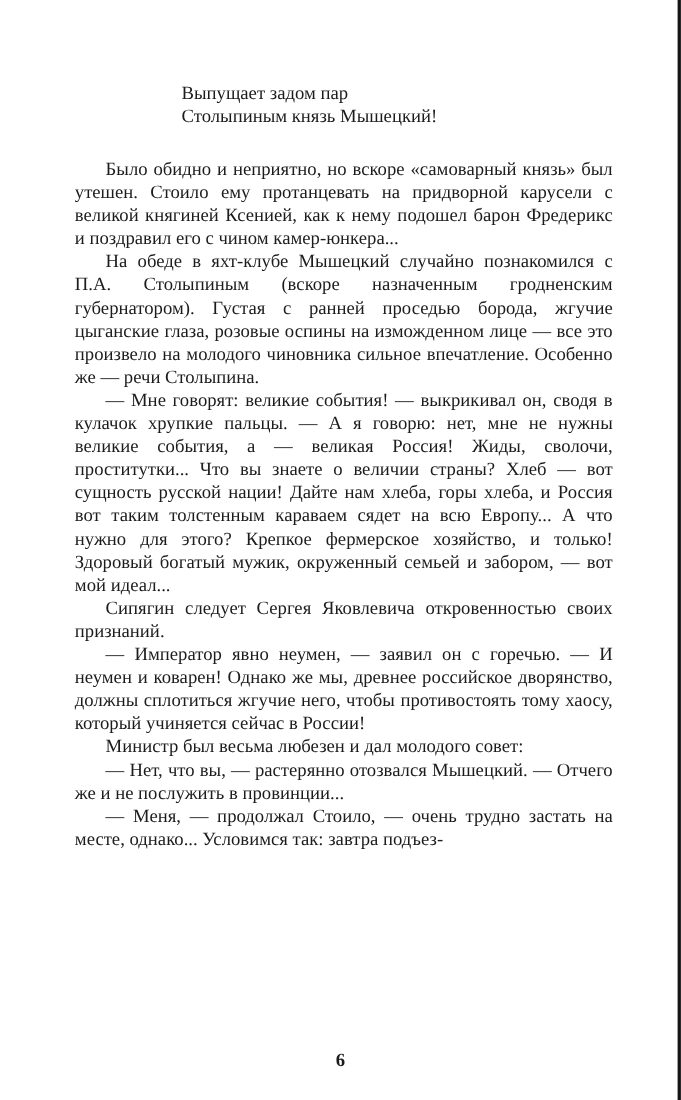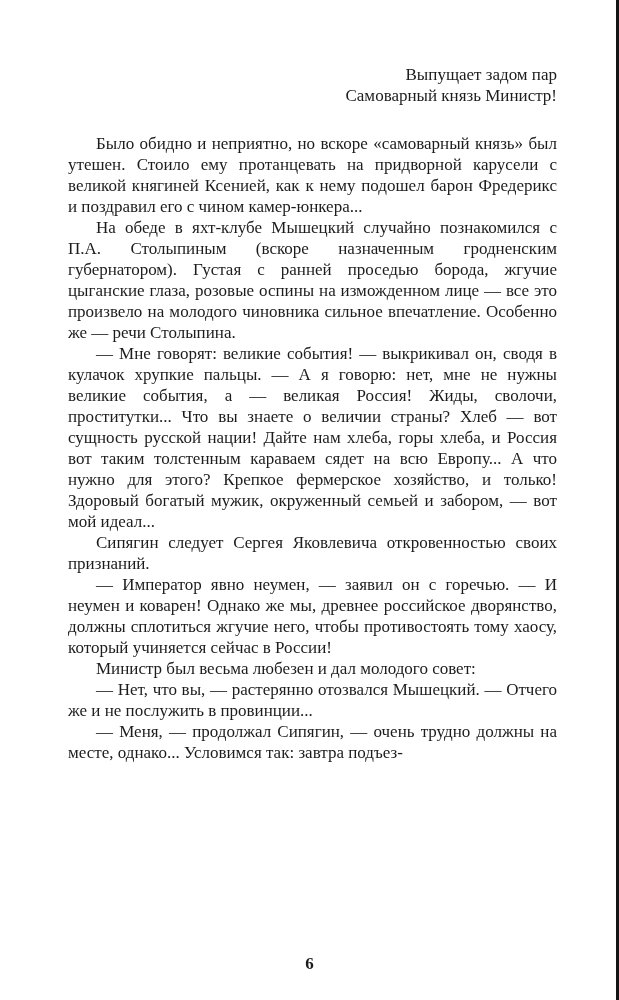--- a/index.html
+++ b/index.html
@@ -19,22 +19,22 @@
   .text-block {
     position: absolute;
     left: 68px;
     top: 64px;
     width: 489px;
     font-size: 17px;
     line-height: 21px;
     text-align: justify;
   }
   .epigraph {
-    margin: 0 0 27px 97px;
-    text-align: right;
+    margin: 10px 0 27px 97px;
+    text-align: left;
   }
   .epigraph .ep-line {
     display: block;
   }
   .body-text p {
     margin: 0;
     text-indent: 28px;
     text-align: justify;
   }
   .page-number {
@@ -58,32 +58,32 @@
 </style>
 </head>
 <body>
 
 <div class="page">
 
   <div class="text-block">
 
     <div class="epigraph">
       <span class="ep-line">Выпущает задом пар</span>
-      <span class="ep-line">Самоварный князь Министр!</span>
+      <span class="ep-line">Столыпиным князь Мышецкий!</span>
     </div>
 
     <div class="body-text">
       <p>Было обидно и неприятно, но вскоре «самоварный князь» был утешен. Стоило ему протанцевать на придворной карусели с великой княгиней Ксенией, как к нему подошел барон Фредерикс и поздравил его с чином камер-юнкера...</p>
       <p>На обеде в яхт-клубе Мышецкий случайно познакомился с П.А. Столыпиным (вскоре назначенным гродненским губернатором). Густая с ранней проседью борода, жгучие цыганские глаза, розовые оспины на изможденном лице — все это произвело на молодого чиновника сильное впечатление. Особенно же — речи Столыпина.</p>
       <p>— Мне говорят: великие события! — выкрикивал он, сводя в кулачок хрупкие пальцы. — А я говорю: нет, мне не нужны великие события, а — великая Россия! Жиды, сволочи, проститутки... Что вы знаете о величии страны? Хлеб — вот сущность русской нации! Дайте нам хлеба, горы хлеба, и Россия вот таким толстенным караваем сядет на всю Европу... А что нужно для этого? Крепкое фермерское хозяйство, и только! Здоровый богатый мужик, окруженный семьей и забором, — вот мой идеал...</p>
       <p>Сипягин следует Сергея Яковлевича откровенностью своих признаний.</p>
       <p>— Император явно неумен, — заявил он с горечью. — И неумен и коварен! Однако же мы, древнее российское дворянство, должны сплотиться жгучие него, чтобы противостоять тому хаосу, который учиняется сейчас в России!</p>
       <p>Министр был весьма любезен и дал молодого совет:</p>
       <p>— Нет, что вы, — растерянно отозвался Мышецкий. — Отчего же и не послужить в провинции...</p>
-      <p>— Меня, — продолжал Сипягин, — очень трудно должны на месте, однако... Условимся так: завтра подъез-</p>
+      <p>— Меня, — продолжал Стоило, — очень трудно застать на месте, однако... Условимся так: завтра подъез-</p>
     </div>
 
   </div>
 
   <div class="page-number">6</div>
 
   <div class="scan-edge"></div>
 
 </div>
 

